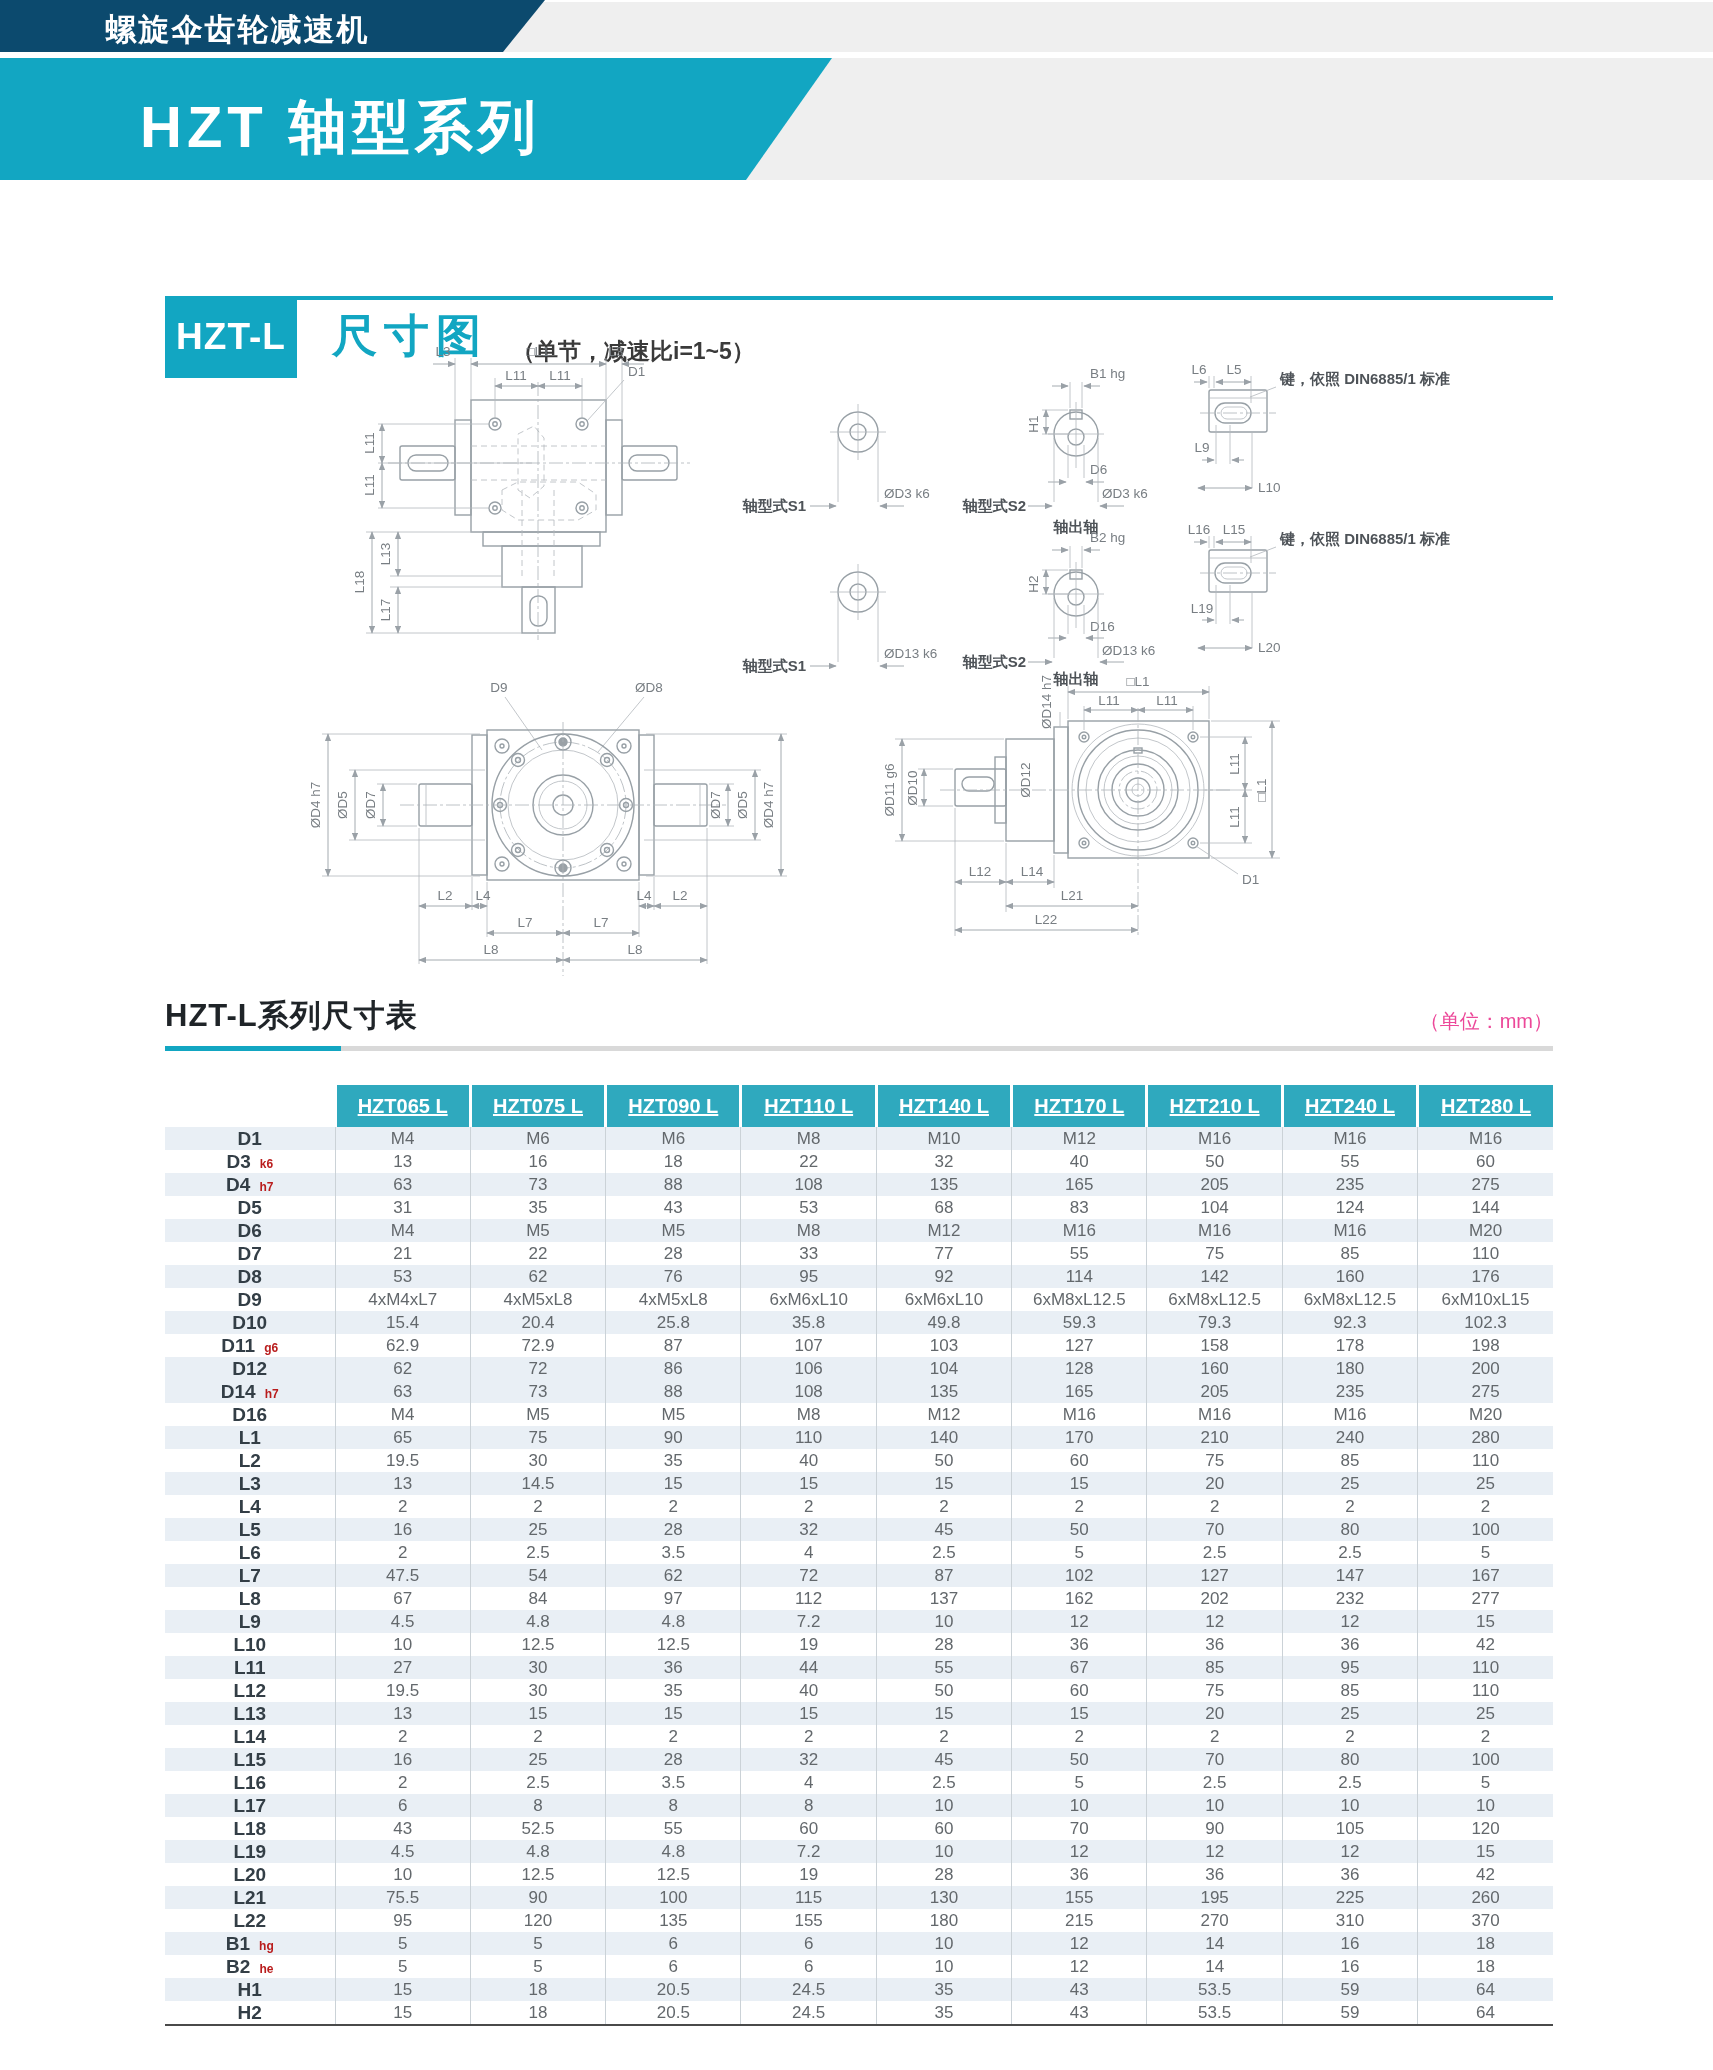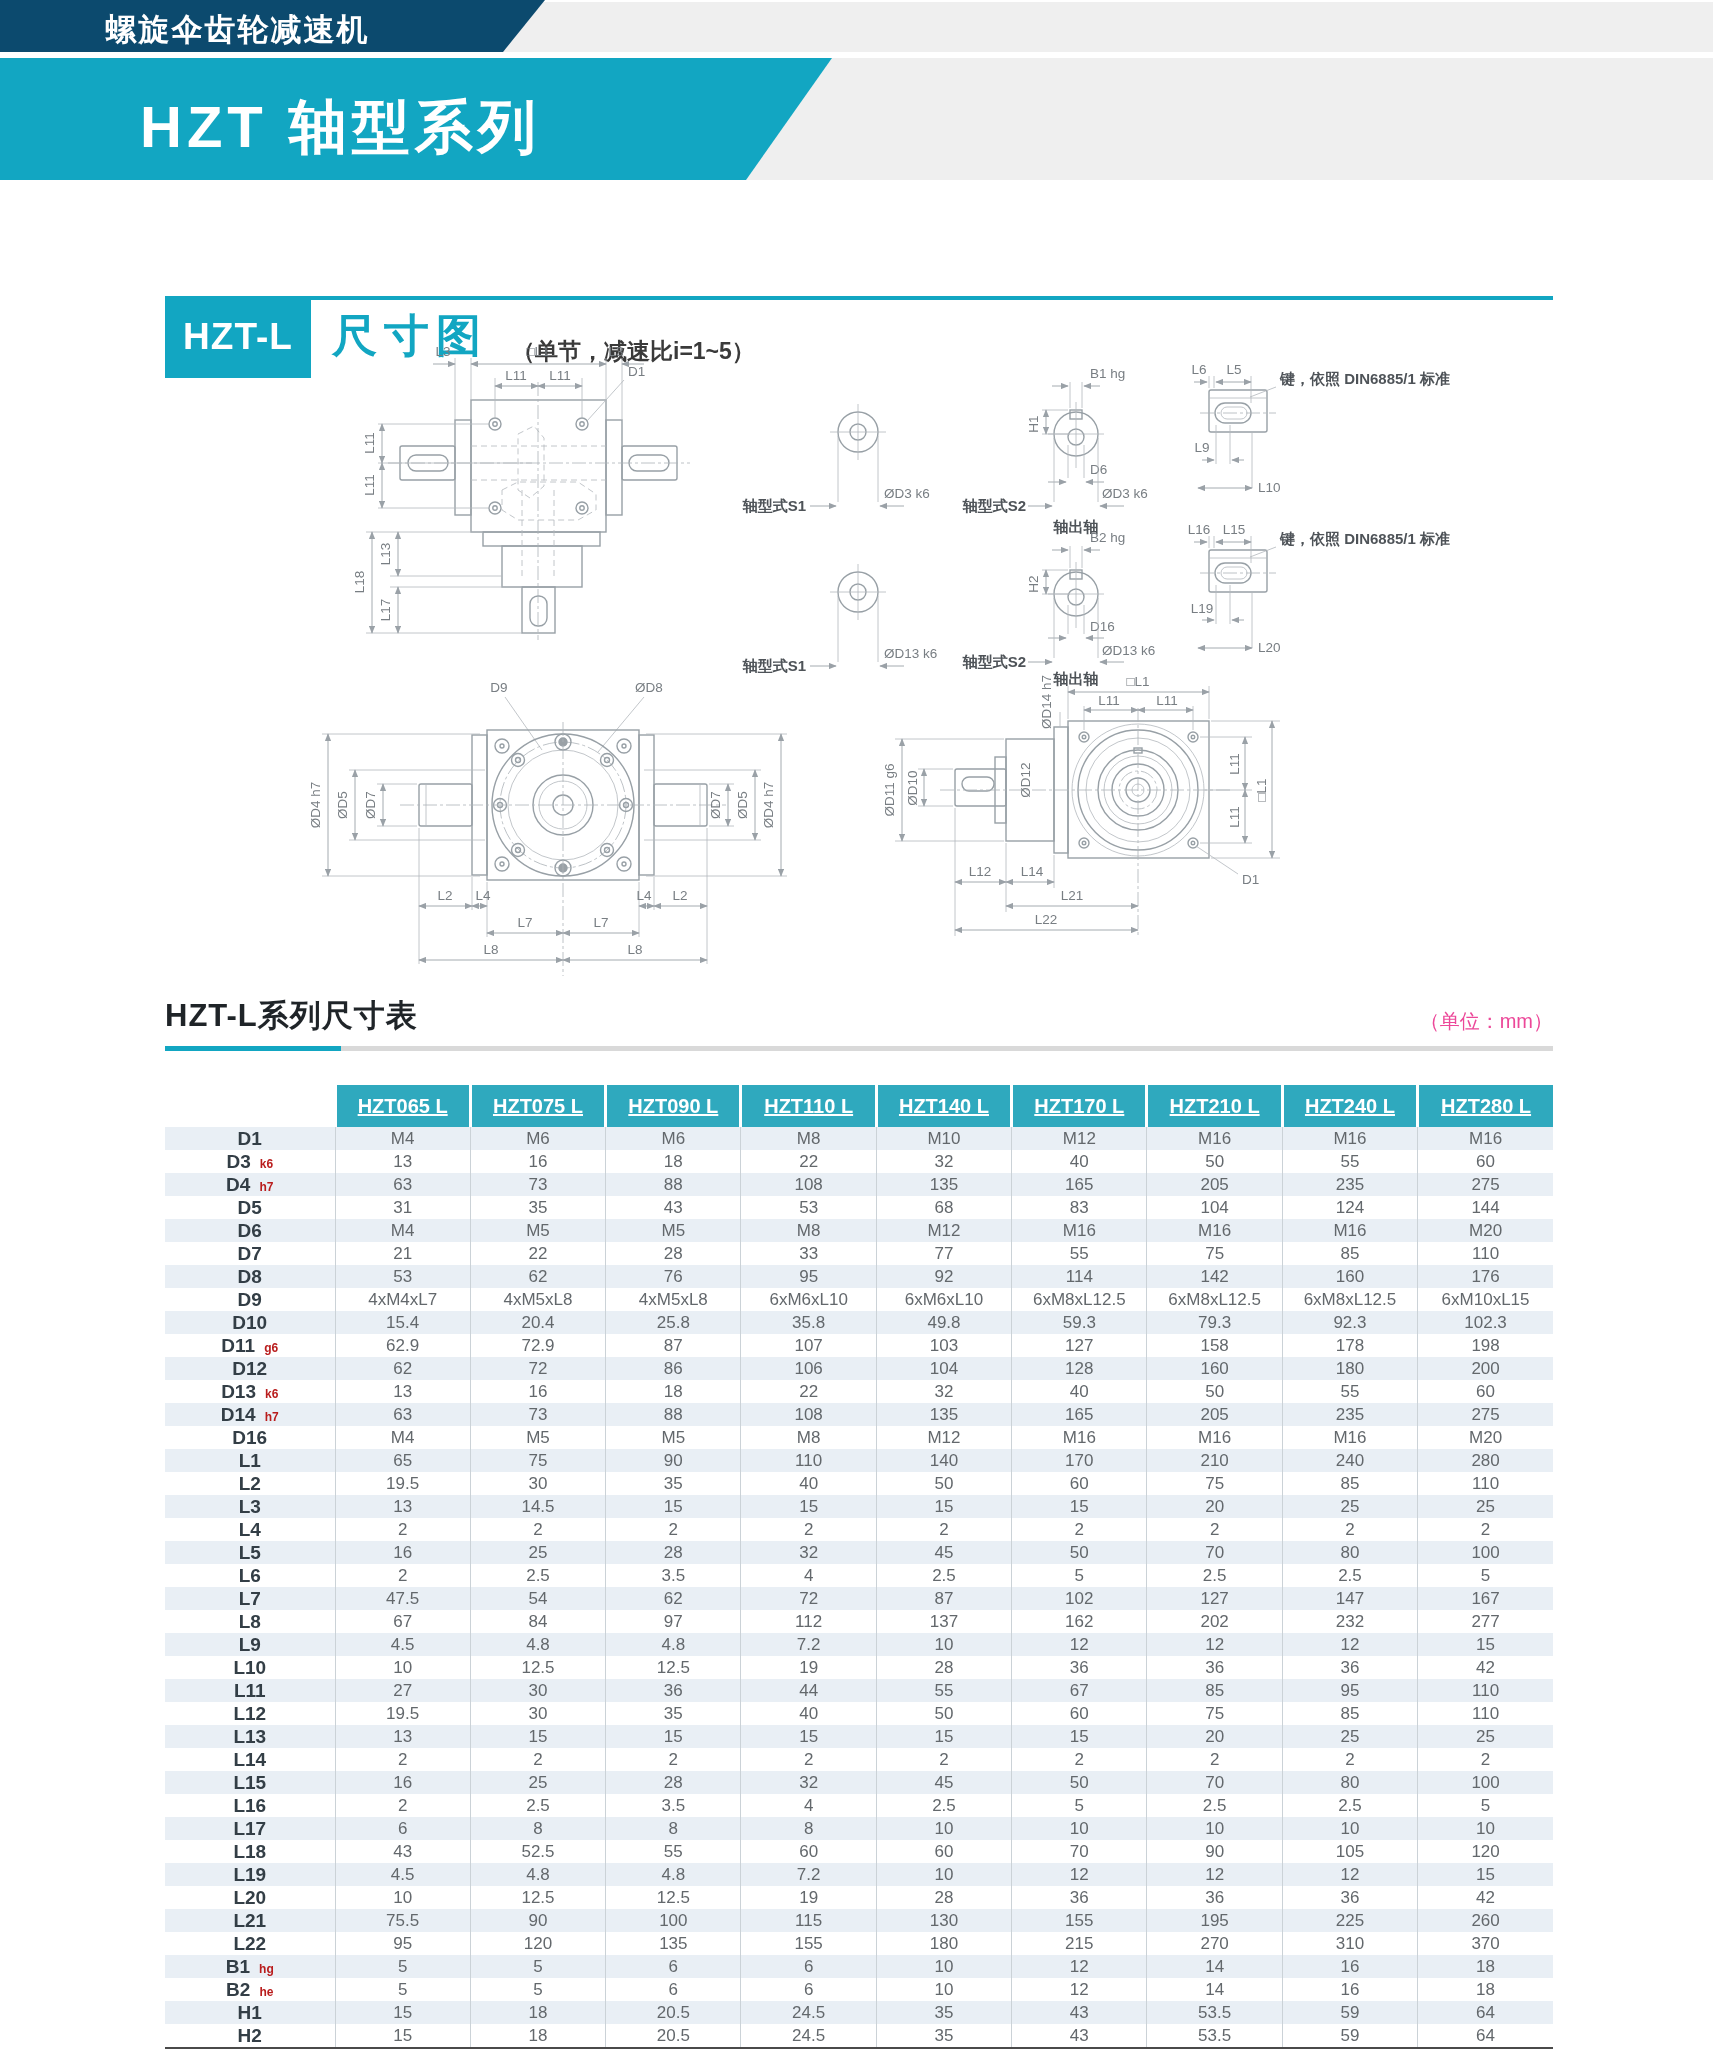--- a/index.html
+++ b/index.html
@@ -19,21 +19,21 @@
   }
   .teal-banner{
     position:absolute;top:58px;left:0;width:832px;height:140px;background:#12A6C2;
     clip-path:polygon(0 0,832px 0,746px 122px,0 122px);
     color:#fff;display:flex;align-items:center;
   }
   .teal-banner h1{margin:0 0 0 140px;font-size:58px;font-weight:bold;letter-spacing:5px;}
   
   .section-line{position:absolute;left:165px;top:296px;width:1388px;height:4px;background:#12A6C2;}
   .sec-code{
-    position:absolute;left:165px;top:296px;width:146px;height:82px;background:#12A6C2;
+    position:absolute;left:165px;top:296px;width:132px;height:82px;background:#12A6C2;
     color:#fff;font-size:37px;font-weight:bold;display:flex;align-items:center;justify-content:center;letter-spacing:1px;
   }
   .sec-name{position:absolute;left:332px;top:306px;color:#12A6C2;font-size:45px;font-weight:bold;letter-spacing:7px;}
   .sec-note{position:absolute;left:512px;top:336px;color:#3A3A3A;font-size:23px;font-weight:bold;}
   
   .drawing{position:absolute;left:150px;top:340px;}
   .drawing .ln{fill:none;stroke:#98A0A6;stroke-width:1.4;}
   .drawing .th{fill:none;stroke:#B2B8BD;stroke-width:0.8;}
   .drawing .dm{fill:none;stroke:#9AA1A7;stroke-width:0.9;}
   .drawing .da{stroke-dasharray:6 4;}
@@ -635,32 +635,20 @@
         <td>62</td>
         <td>72</td>
         <td>86</td>
         <td>106</td>
         <td>104</td>
         <td>128</td>
         <td>160</td>
         <td>180</td>
         <td>200</td>
       </tr>
-      <tr>
-        <th><span>D13</span><span class="sub">k6</span></th>
-        <td>13</td>
-        <td>16</td>
-        <td>18</td>
-        <td>22</td>
-        <td>32</td>
-        <td>40</td>
-        <td>50</td>
-        <td>55</td>
-        <td>60</td>
-      </tr>
       <tr class="alt">
         <th><span>D14</span><span class="sub">h7</span></th>
         <td>63</td>
         <td>73</td>
         <td>88</td>
         <td>108</td>
         <td>135</td>
         <td>165</td>
         <td>205</td>
         <td>235</td>

